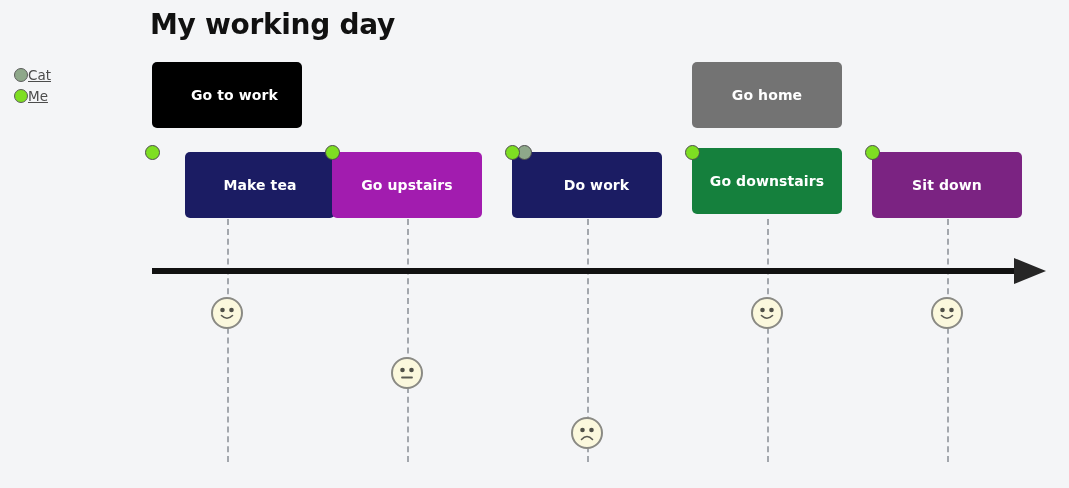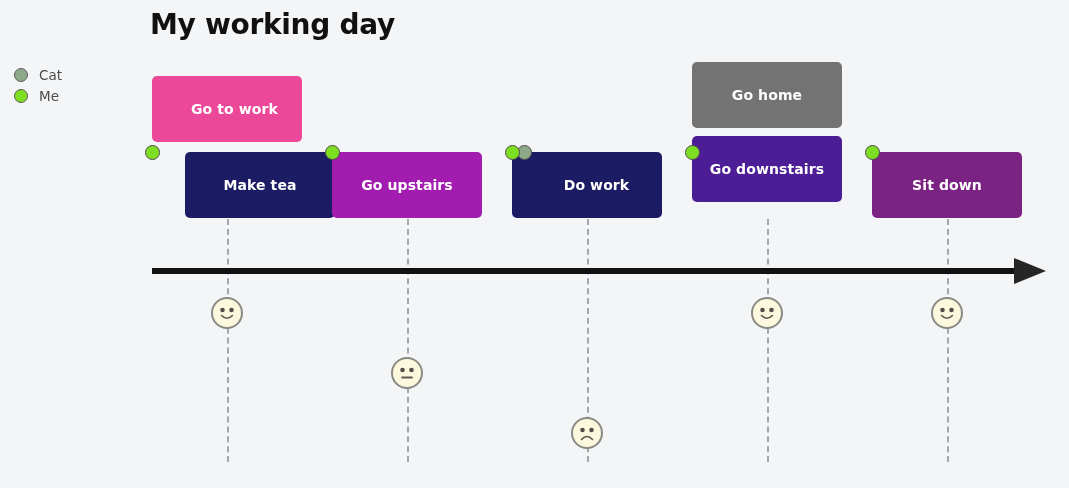--- a/index.html
+++ b/index.html
@@ -48,25 +48,25 @@
   }
   .legend-swatch {
     width: 14px;
     height: 14px;
     border-radius: 50%;
     border: 1px solid #5c5c5c;
     box-sizing: border-box;
     flex: 0 0 auto;
   }
   .legend-label {
-    margin-left: 11px;
     font-size: 13.5px;
     color: #4c4c4c;
     font-family: "DejaVu Sans", sans-serif;
     white-space: nowrap;
+    text-decoration: underline;
   }
 
   
   .tick-line {
     position: absolute;
     width: 0;
     border-left: 2px dashed #a3a7ad;
     top: 219px;
     height: 243px;
   }
@@ -163,42 +163,42 @@
       <div class="tick-line" style="left: 407px;"></div>
       <div class="tick-line" style="left: 587px;"></div>
       <div class="tick-line" style="left: 767px;"></div>
       <div class="tick-line" style="left: 947px;"></div>
     </div>
 
   <div class="axis-line"></div>
   <div class="axis-arrow"></div>
 
   <div id="tasks-upper-root">
-      <div class="task-box" style="left: 152px; top: 76px; background: #ec4899; padding-left: 15px;">
+      <div class="task-box" style="left: 152px; top: 62px; background: #000000; padding-left: 15px;">
         <span class="task-label">Go to work</span>
       </div>
       <div class="task-box" style="left: 692px; top: 62px; background: #737373;">
         <span class="task-label">Go home</span>
       </div>
     </div>
   <div id="tasks-main-root">
       <div class="task-box" style="left: 152px; top: 152px; background: rgb(27, 28, 99); margin-left: 33px;">
         <span class="task-label">Make tea</span>
       </div>
       <div class="marker" style="left: 145px; top: 145px; background: rgb(126, 222, 34); z-index: 10;"></div>
       <div class="task-box" style="left: 332px; top: 152px; background: #a21caf;">
         <span class="task-label">Go upstairs</span>
       </div>
       <div class="marker" style="left: 325px; top: 145px; background: rgb(126, 222, 34); z-index: 10;"></div>
       <div class="task-box" style="left: 512px; top: 152px; background: rgb(27, 28, 99); padding-left: 19px;">
         <span class="task-label">Do work</span>
       </div>
       <div class="marker" style="left: 505px; top: 145px; background: rgb(126, 222, 34); z-index: 10;"></div>
       <div class="marker" style="left: 517px; top: 145px; background: rgb(142, 168, 138); z-index: 9;"></div>
-      <div class="task-box" style="left: 692px; top: 136px; background: #4c1d95;">
+      <div class="task-box" style="left: 692px; top: 148px; background: #15803d;">
         <span class="task-label">Go downstairs</span>
       </div>
       <div class="marker" style="left: 685px; top: 145px; background: rgb(126, 222, 34); z-index: 10;"></div>
       <div class="task-box" style="left: 872px; top: 152px; background: rgb(123, 35, 130);">
         <span class="task-label">Sit down</span>
       </div>
       <div class="marker" style="left: 865px; top: 145px; background: rgb(126, 222, 34); z-index: 10;"></div>
     </div>
   <div id="moods-root">
       <div class="mood-face" style="left: 211px; top: 297px;">

